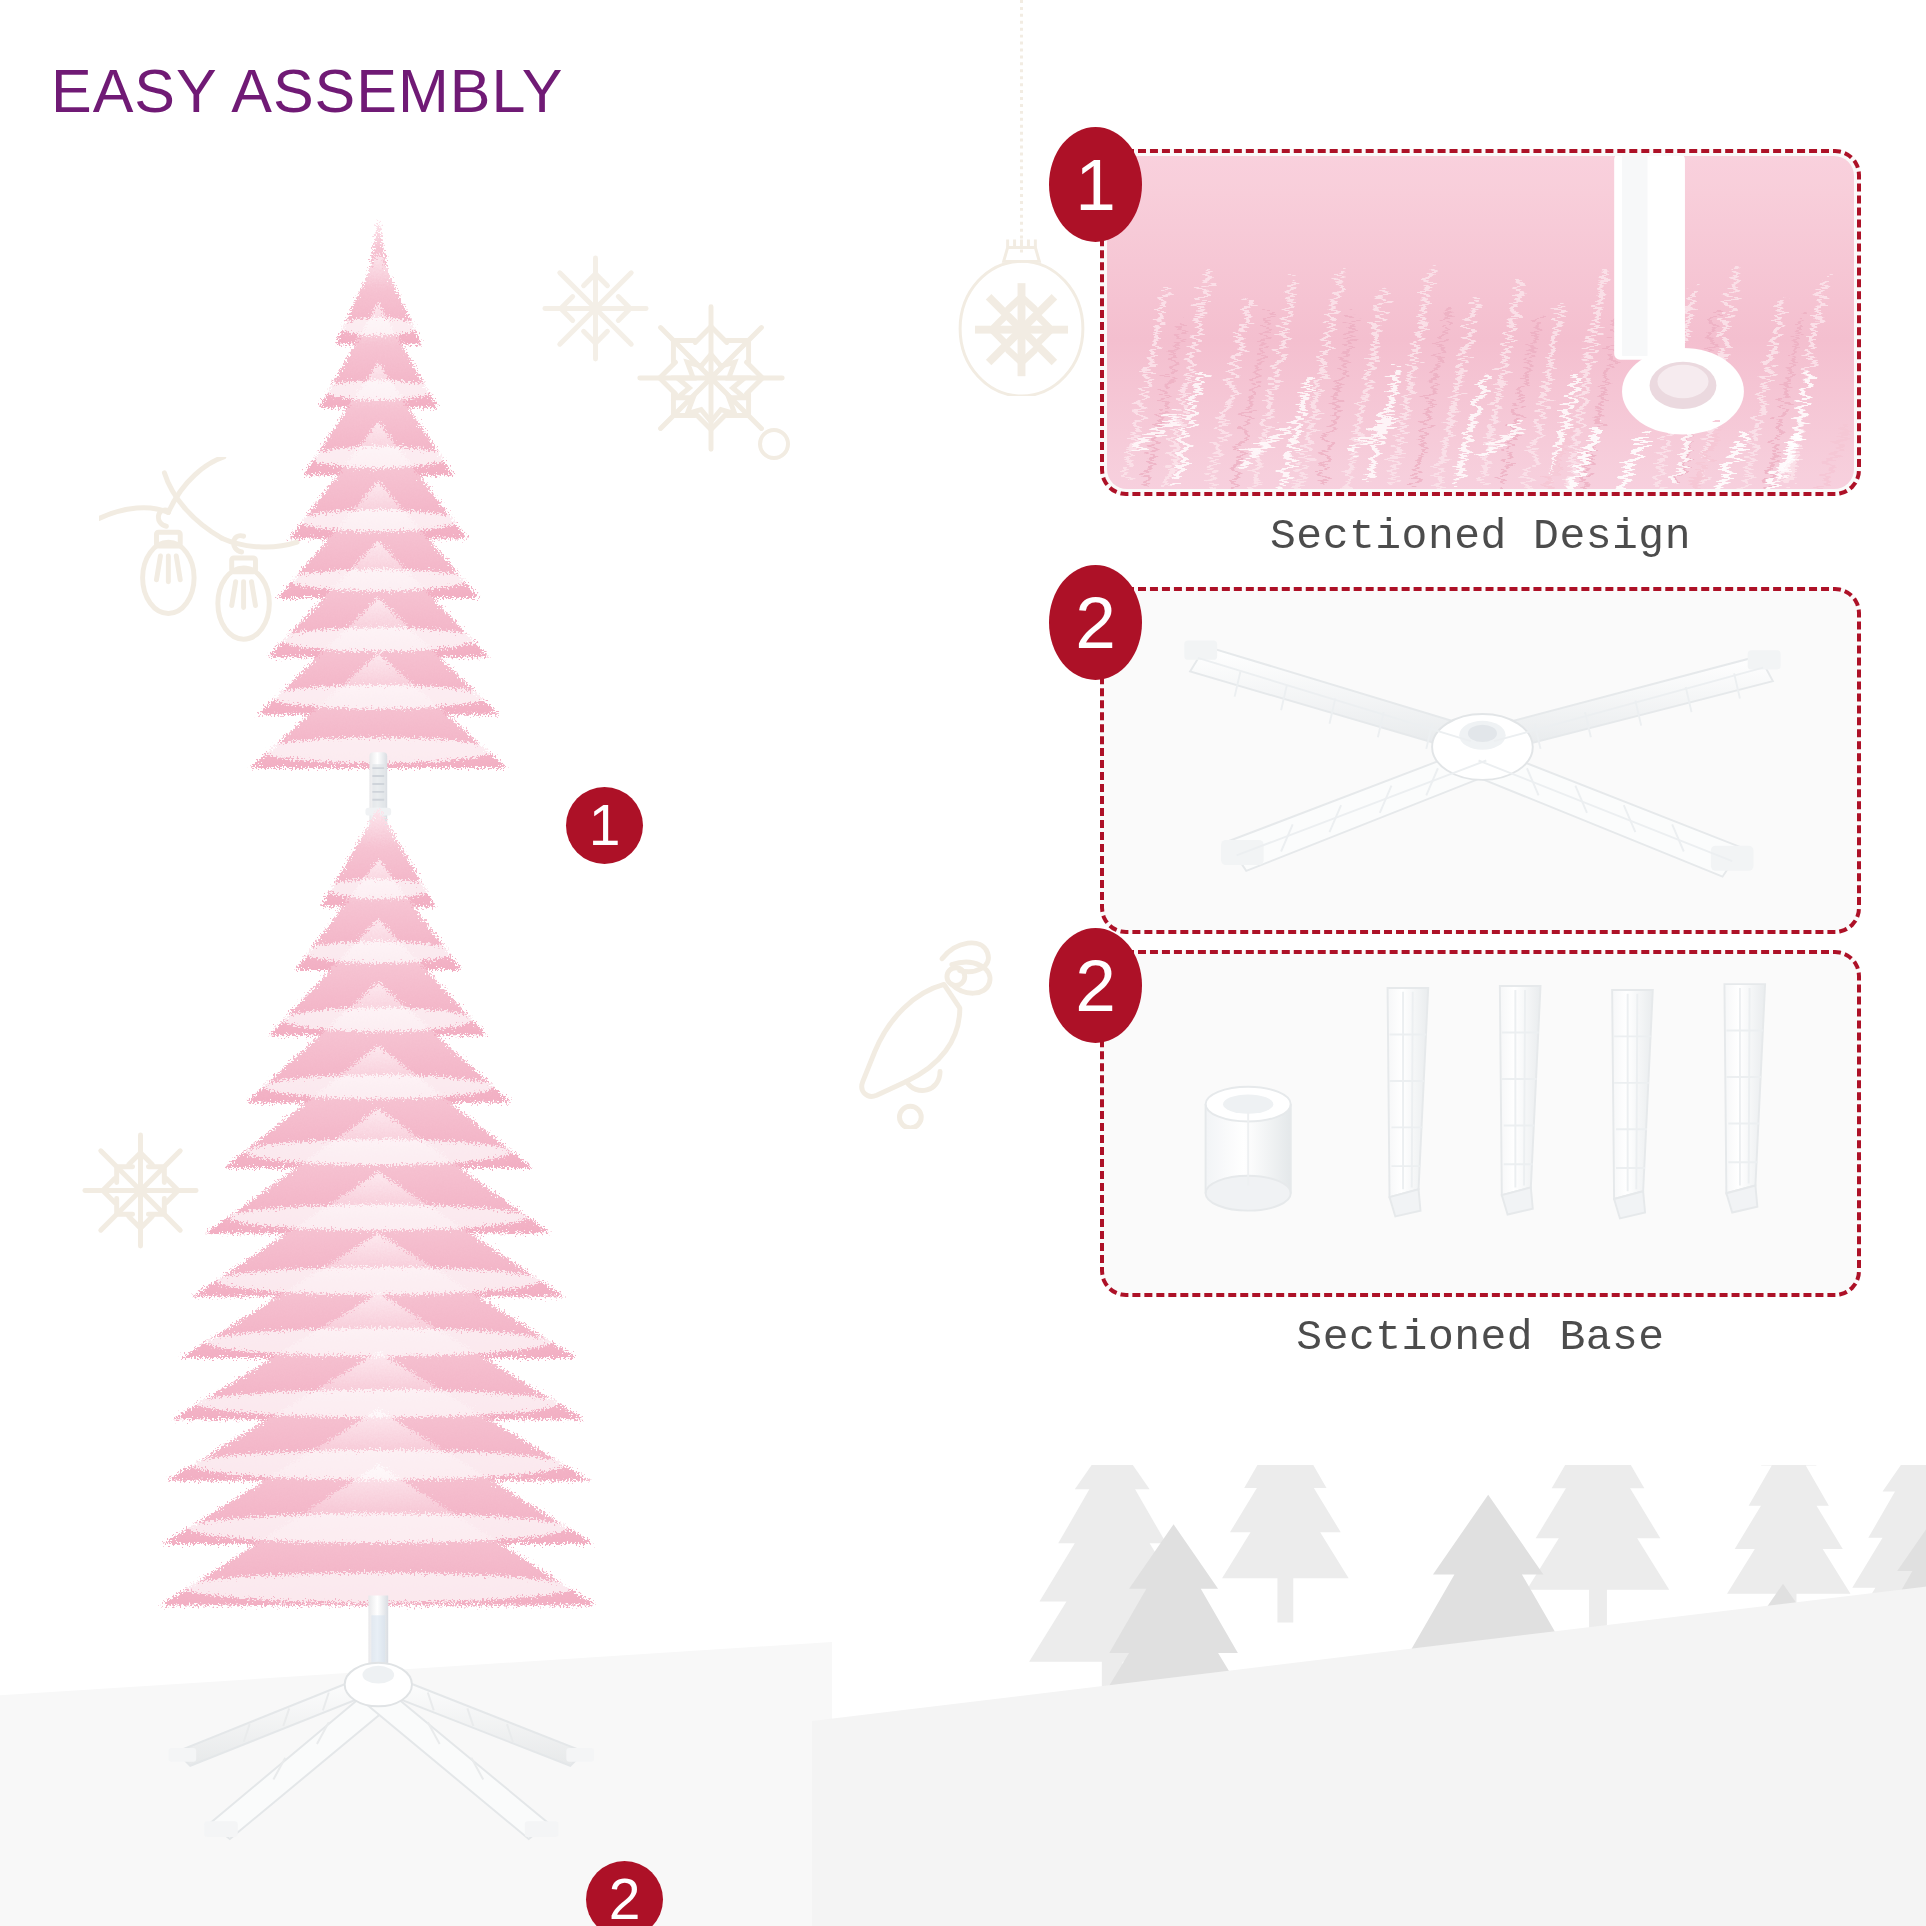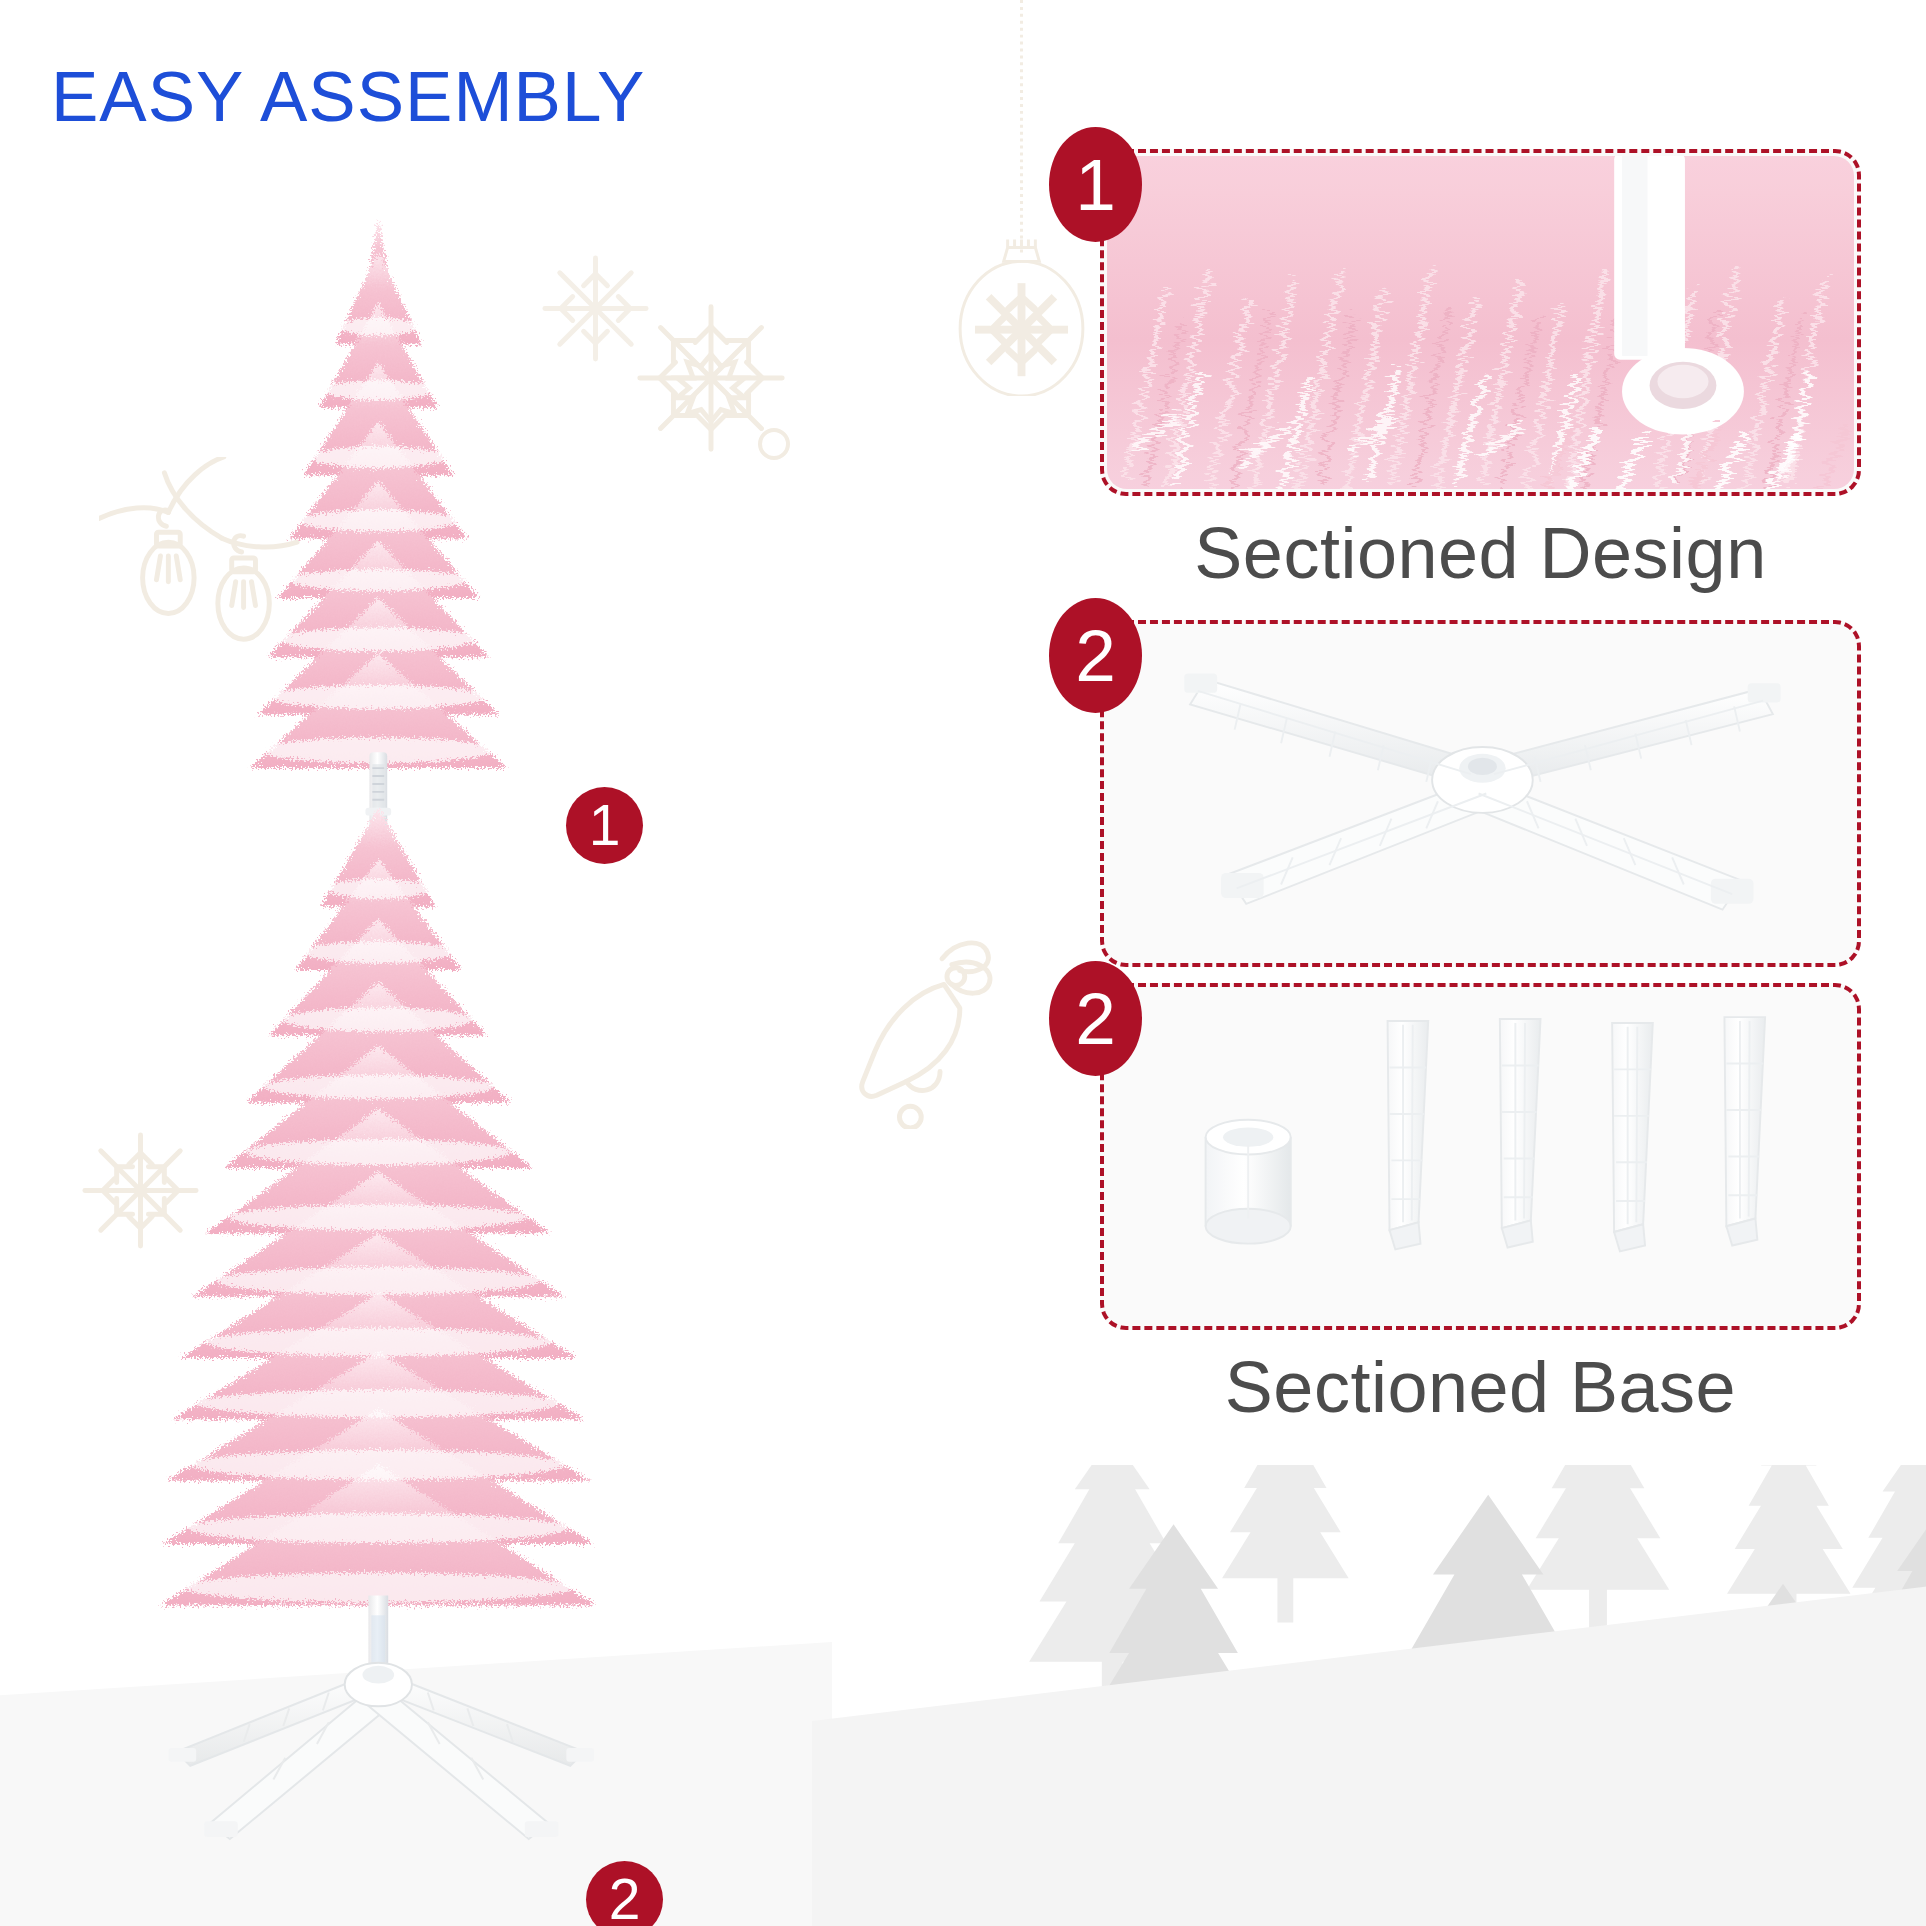--- a/index.html
+++ b/index.html
@@ -27,23 +27,23 @@
     left:812px; bottom:0; width:1115px; height:396px;
     background:#f4f4f4;
     clip-path: polygon(0 48%, 100% 14%, 100% 100%, 0 100%);
   }
 
   .decor { position:absolute; }
 
   
   .title {
     position:absolute; left:51px; top:61px;
-    font-size:71px; line-height:1.0; letter-spacing:1px;
+    font-size:61px; line-height:1.0; letter-spacing:1px;
     font-weight:400;
-    color:#1d4ed8;
+    color:#701a75;
     white-space:nowrap;
   }
 
   
   .hero { position:absolute; left:119px; top:178px; width:673px; height:1683px; }
 
   
   .badge-circle {
     position:absolute;
     background:#ad1127;
@@ -75,25 +75,25 @@
     background:#ad1127;
     border-radius:50%;
     color:#fff;
     display:flex; align-items:center; justify-content:center;
     font-size:73px; line-height:1; font-weight:400;
     z-index:5;
   }
   .panel-caption {
     text-align:center;
     color:#4c4c4c;
-    font-size:72px;
+    font-size:43px;
     font-weight:300;
     letter-spacing:0.5px;
     margin:16px 0 26px 51px;
-    font-family:Liberation Sans, sans-serif;
+    font-family:Liberation Mono, monospace;
     white-space:nowrap;
   }
 </style>
 </head>
 <body>
 
 <div id="stage">
 
   <div class="bg-layer">
 

